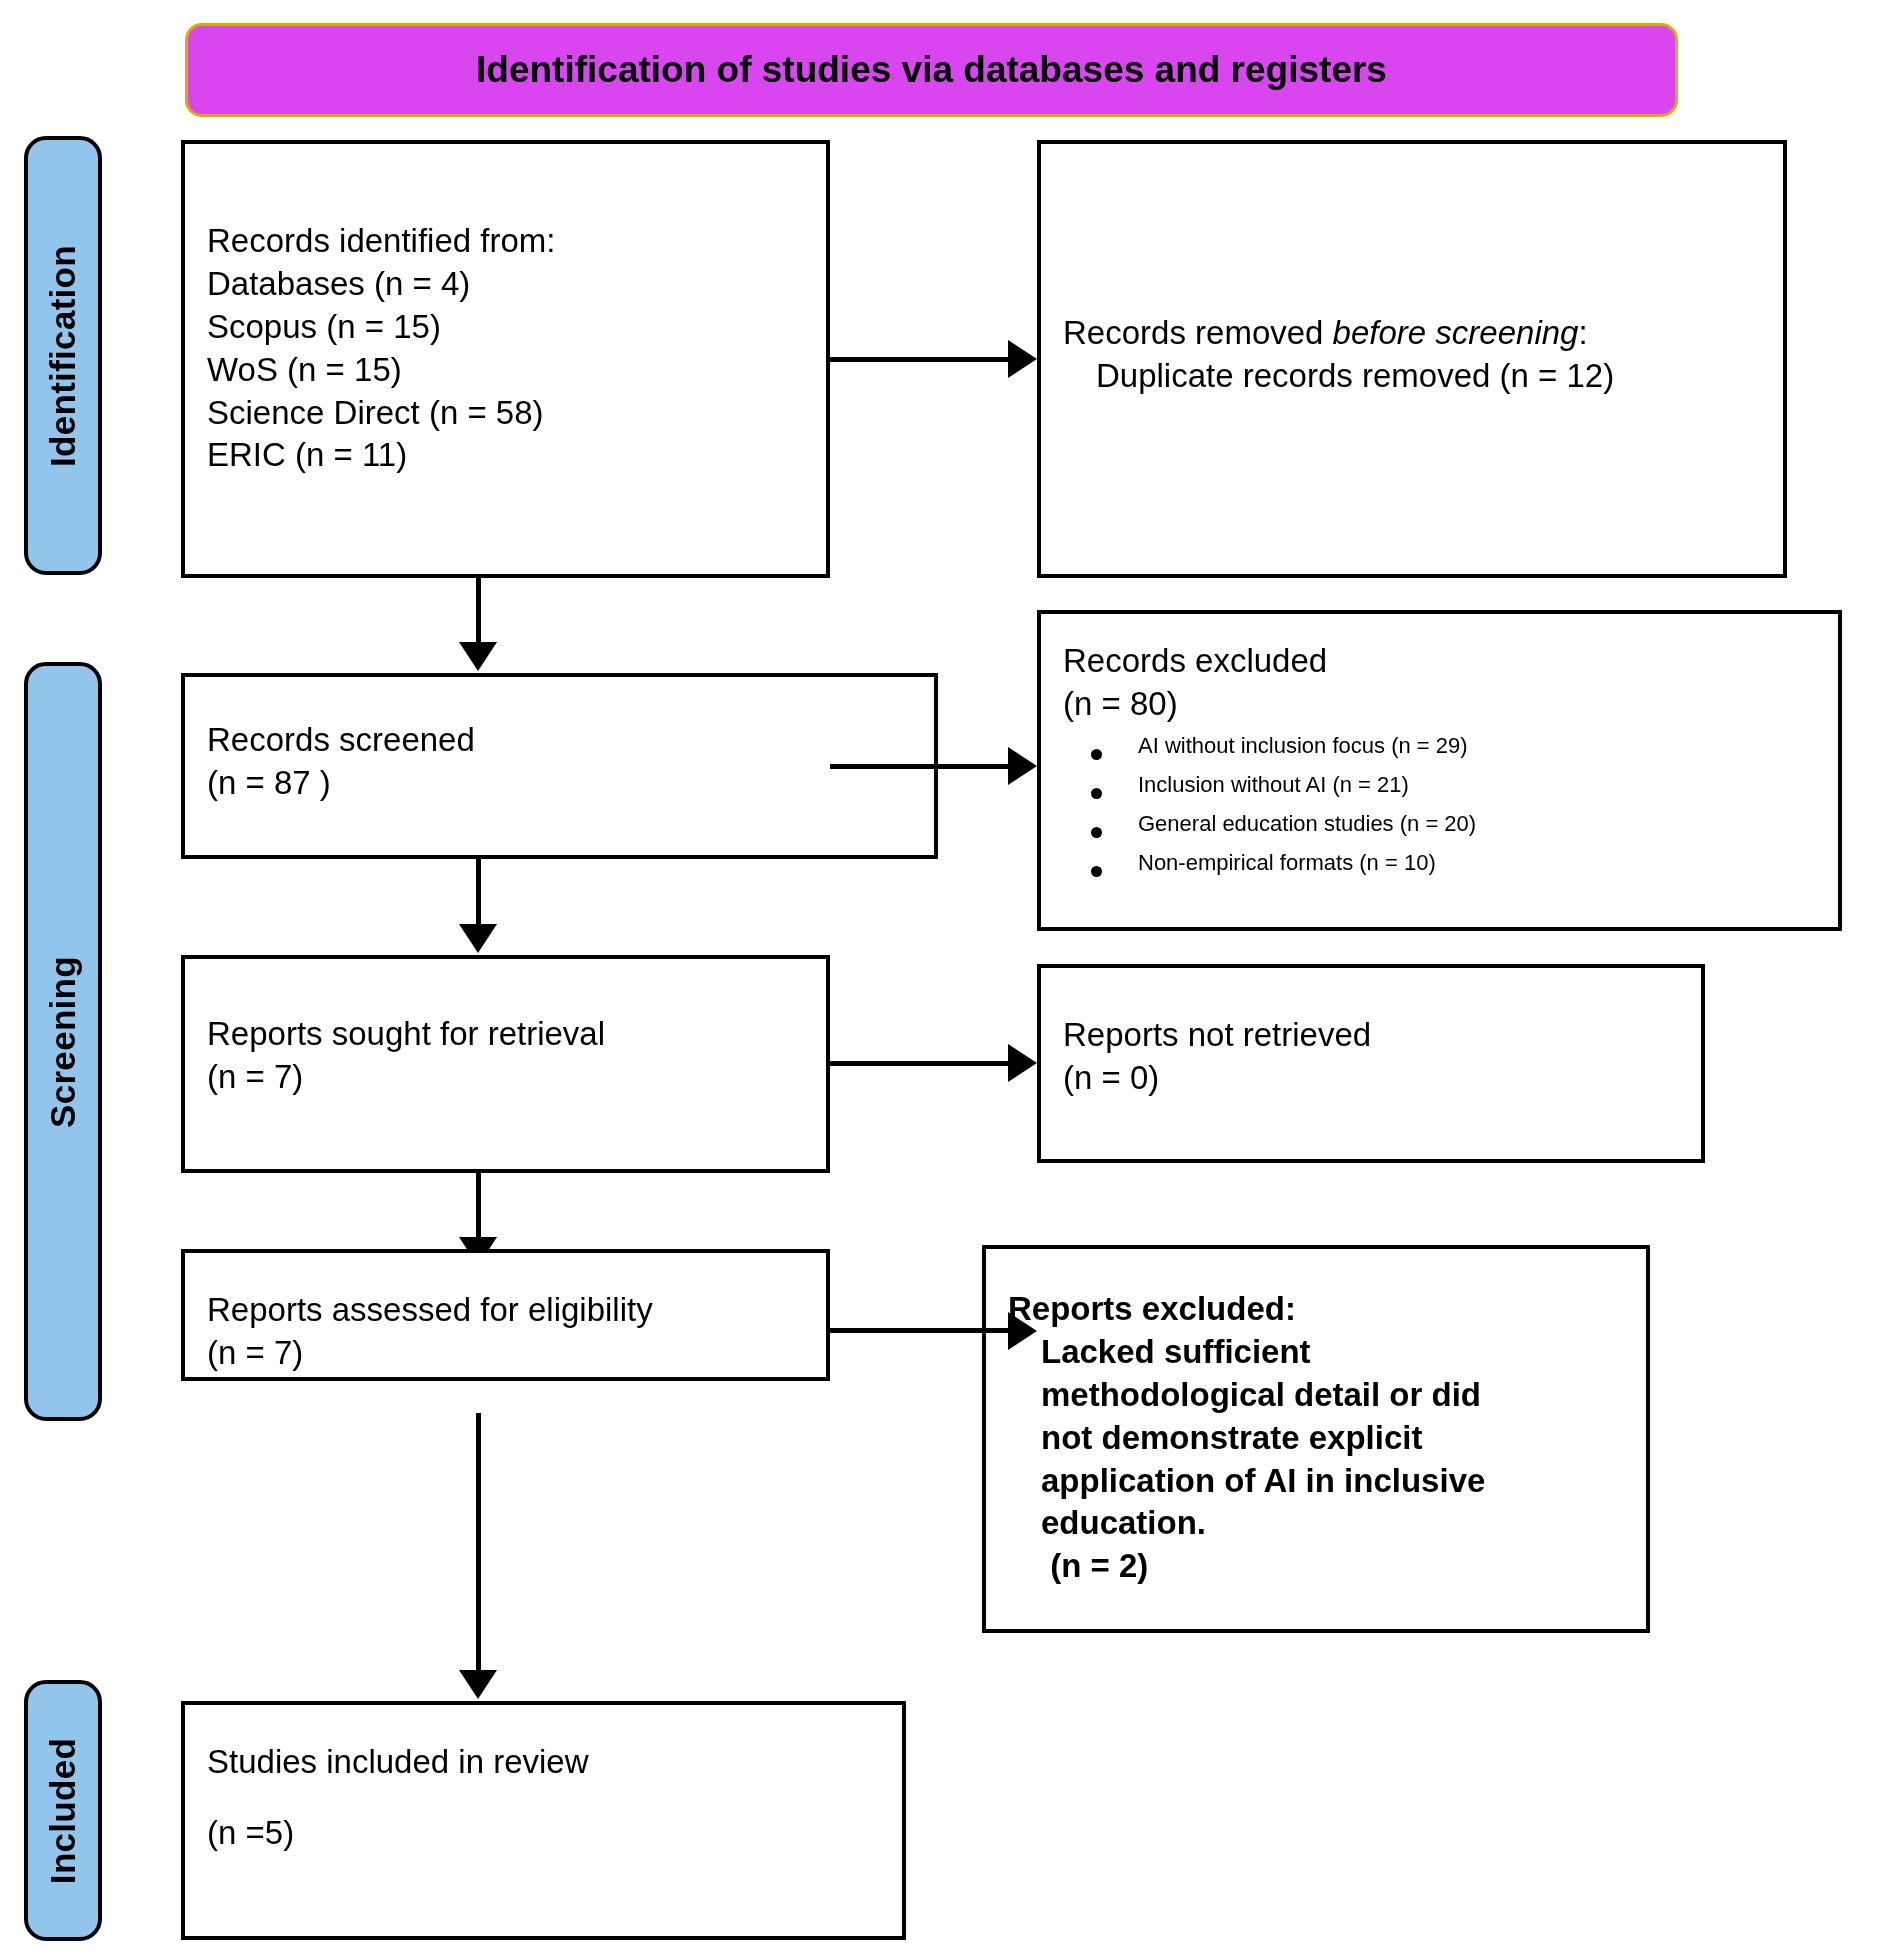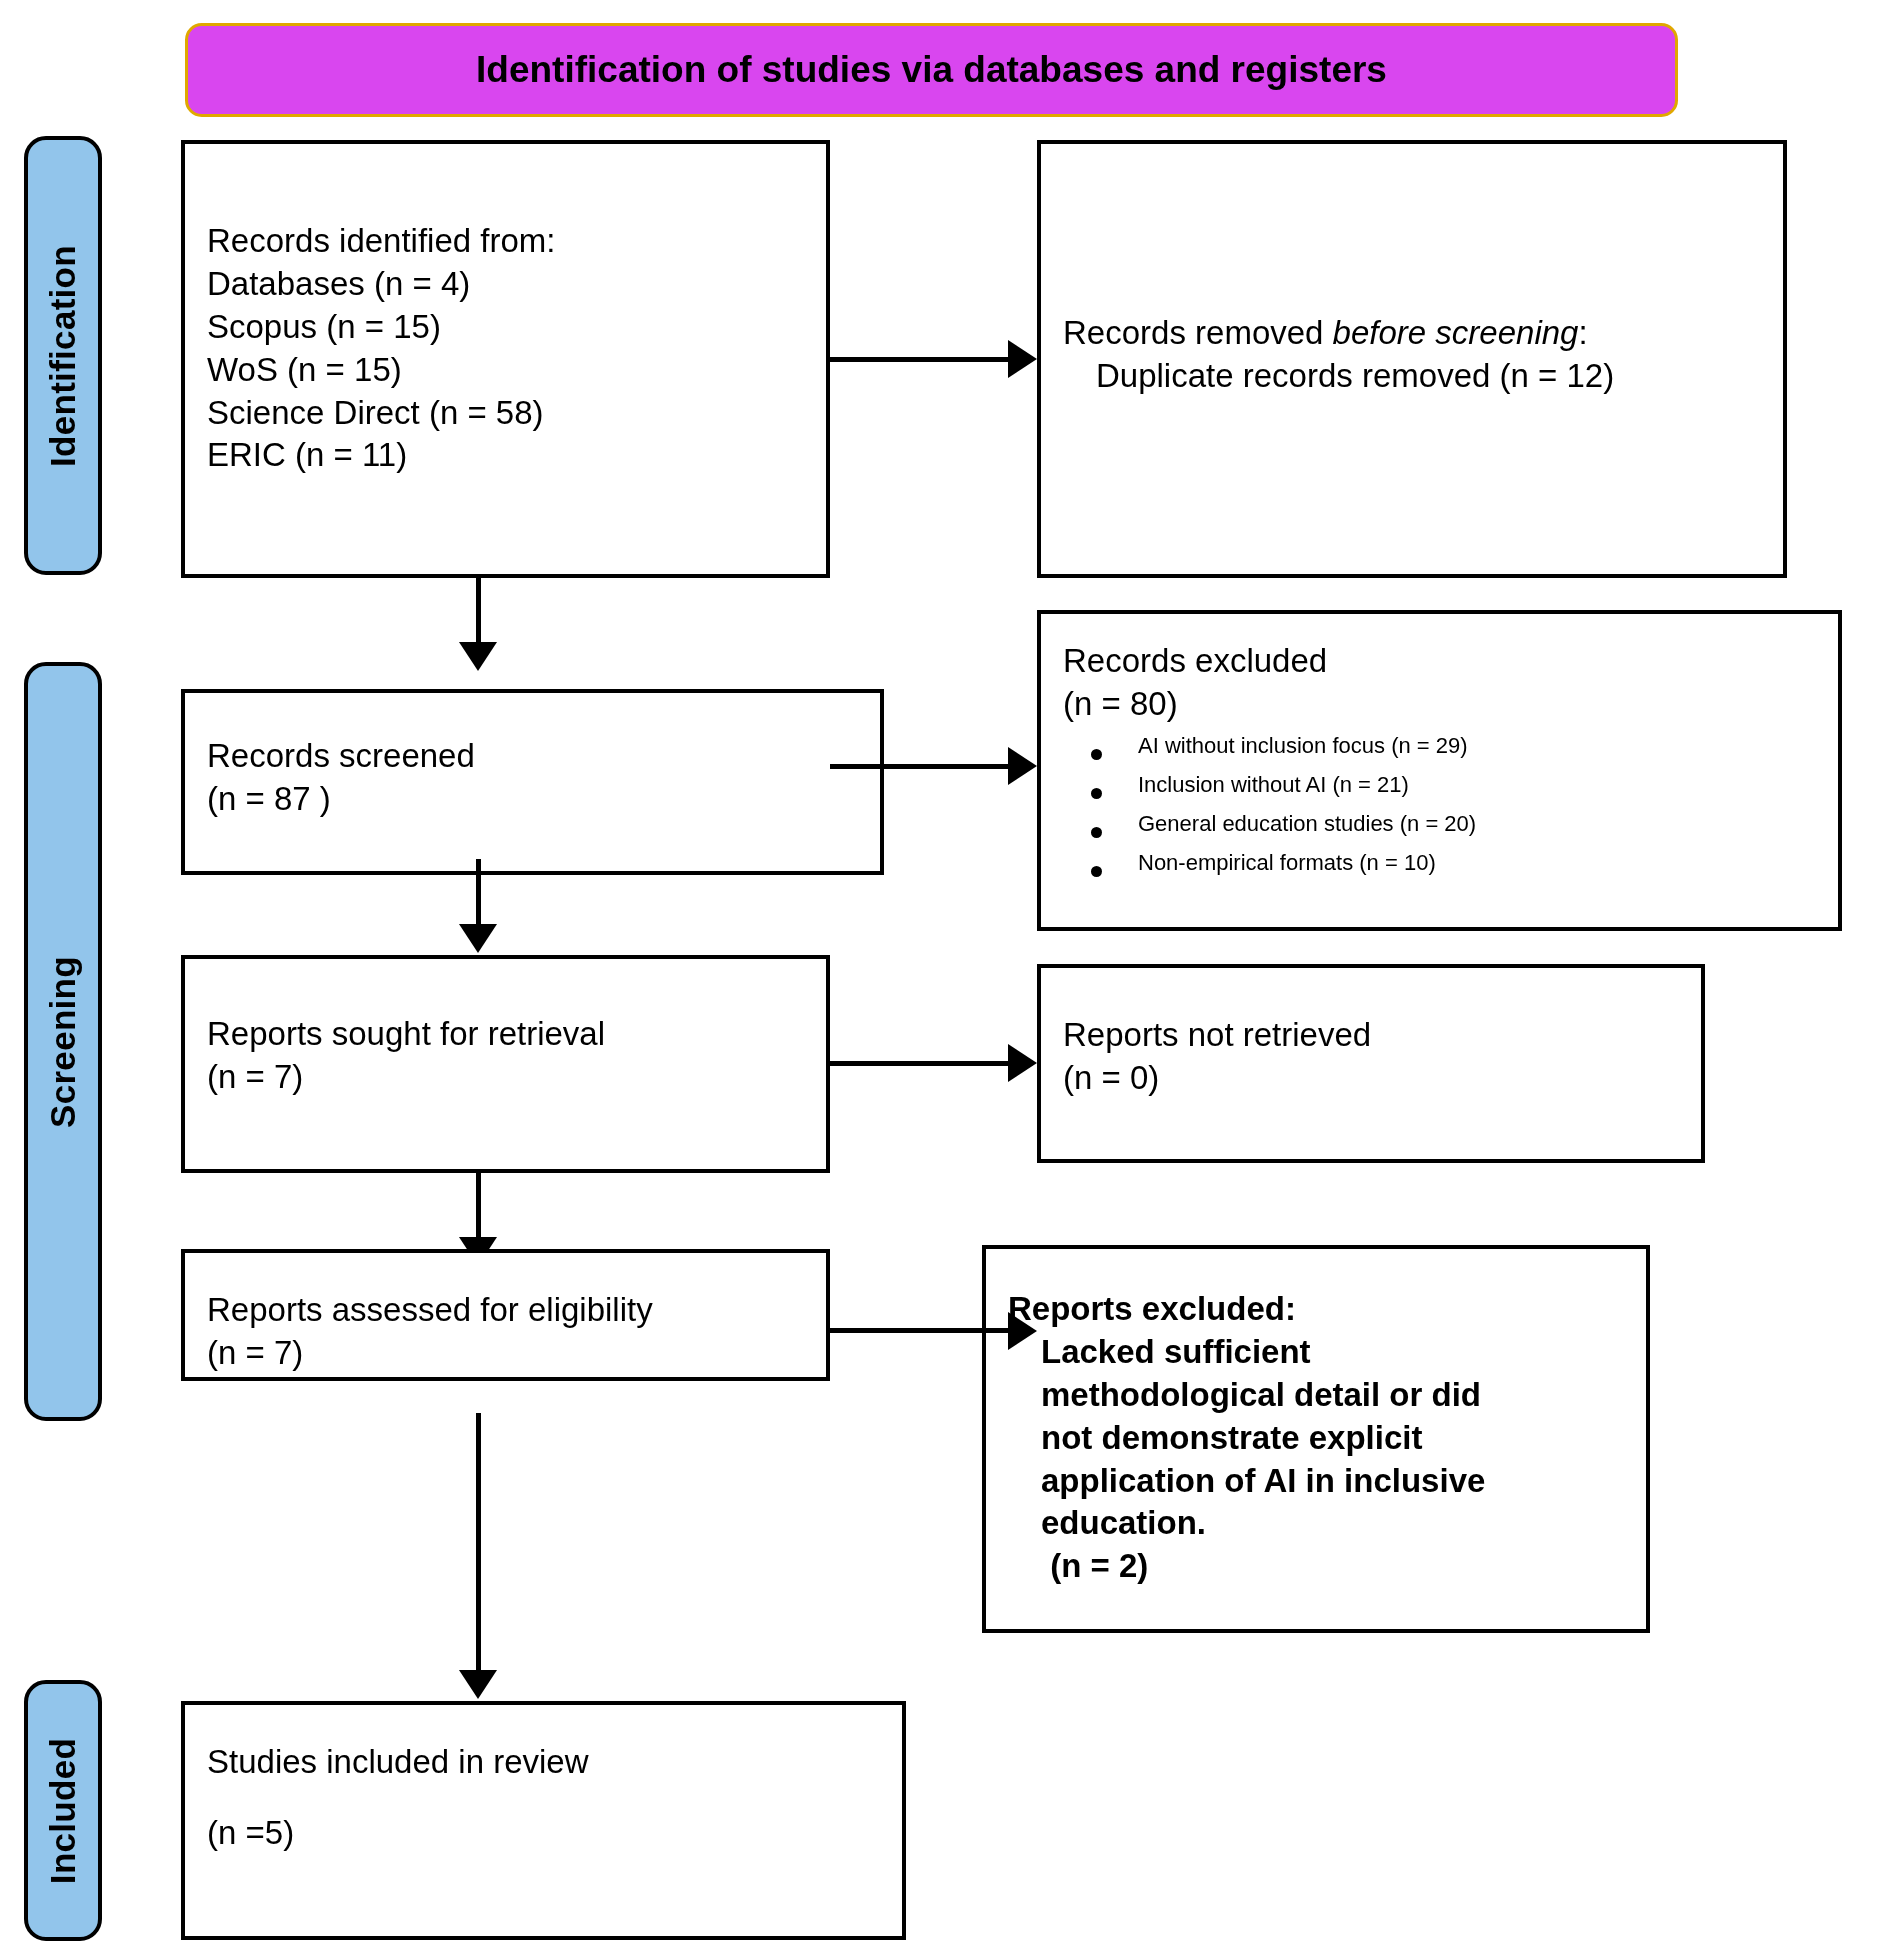--- a/index.html
+++ b/index.html
@@ -168,21 +168,21 @@
       <div class="box-line indent-1">Duplicate records removed (n = 12)</div>
     </div>
   </div>
 
   <div class="h-line" style="left:830px; top:357px; width:179px;"></div>
   <div class="arrow-right" style="left:1008px; top:340px;"></div>
 
   <div class="v-line" style="left:476px; top:578px; height:71px;"></div>
   <div class="arrow-down" style="left:459px; top:642px;"></div>
 
-  <div class="flow-box" style="left:181px; top:689px; width:703px; height:186px;">
+  <div class="flow-box" style="left:181px; top:673px; width:757px; height:186px;">
     <div class="box-inner" style="top:42px;">
       <div class="box-line">Records screened</div>
       <div class="box-line">(n = 87 )</div>
     </div>
   </div>
 
   <div class="flow-box" style="left:1037px; top:610px; width:805px; height:321px;">
     <div class="box-inner" style="top:26px;">
       <div class="box-line">Records excluded</div>
       <div class="box-line">(n = 80)</div>

